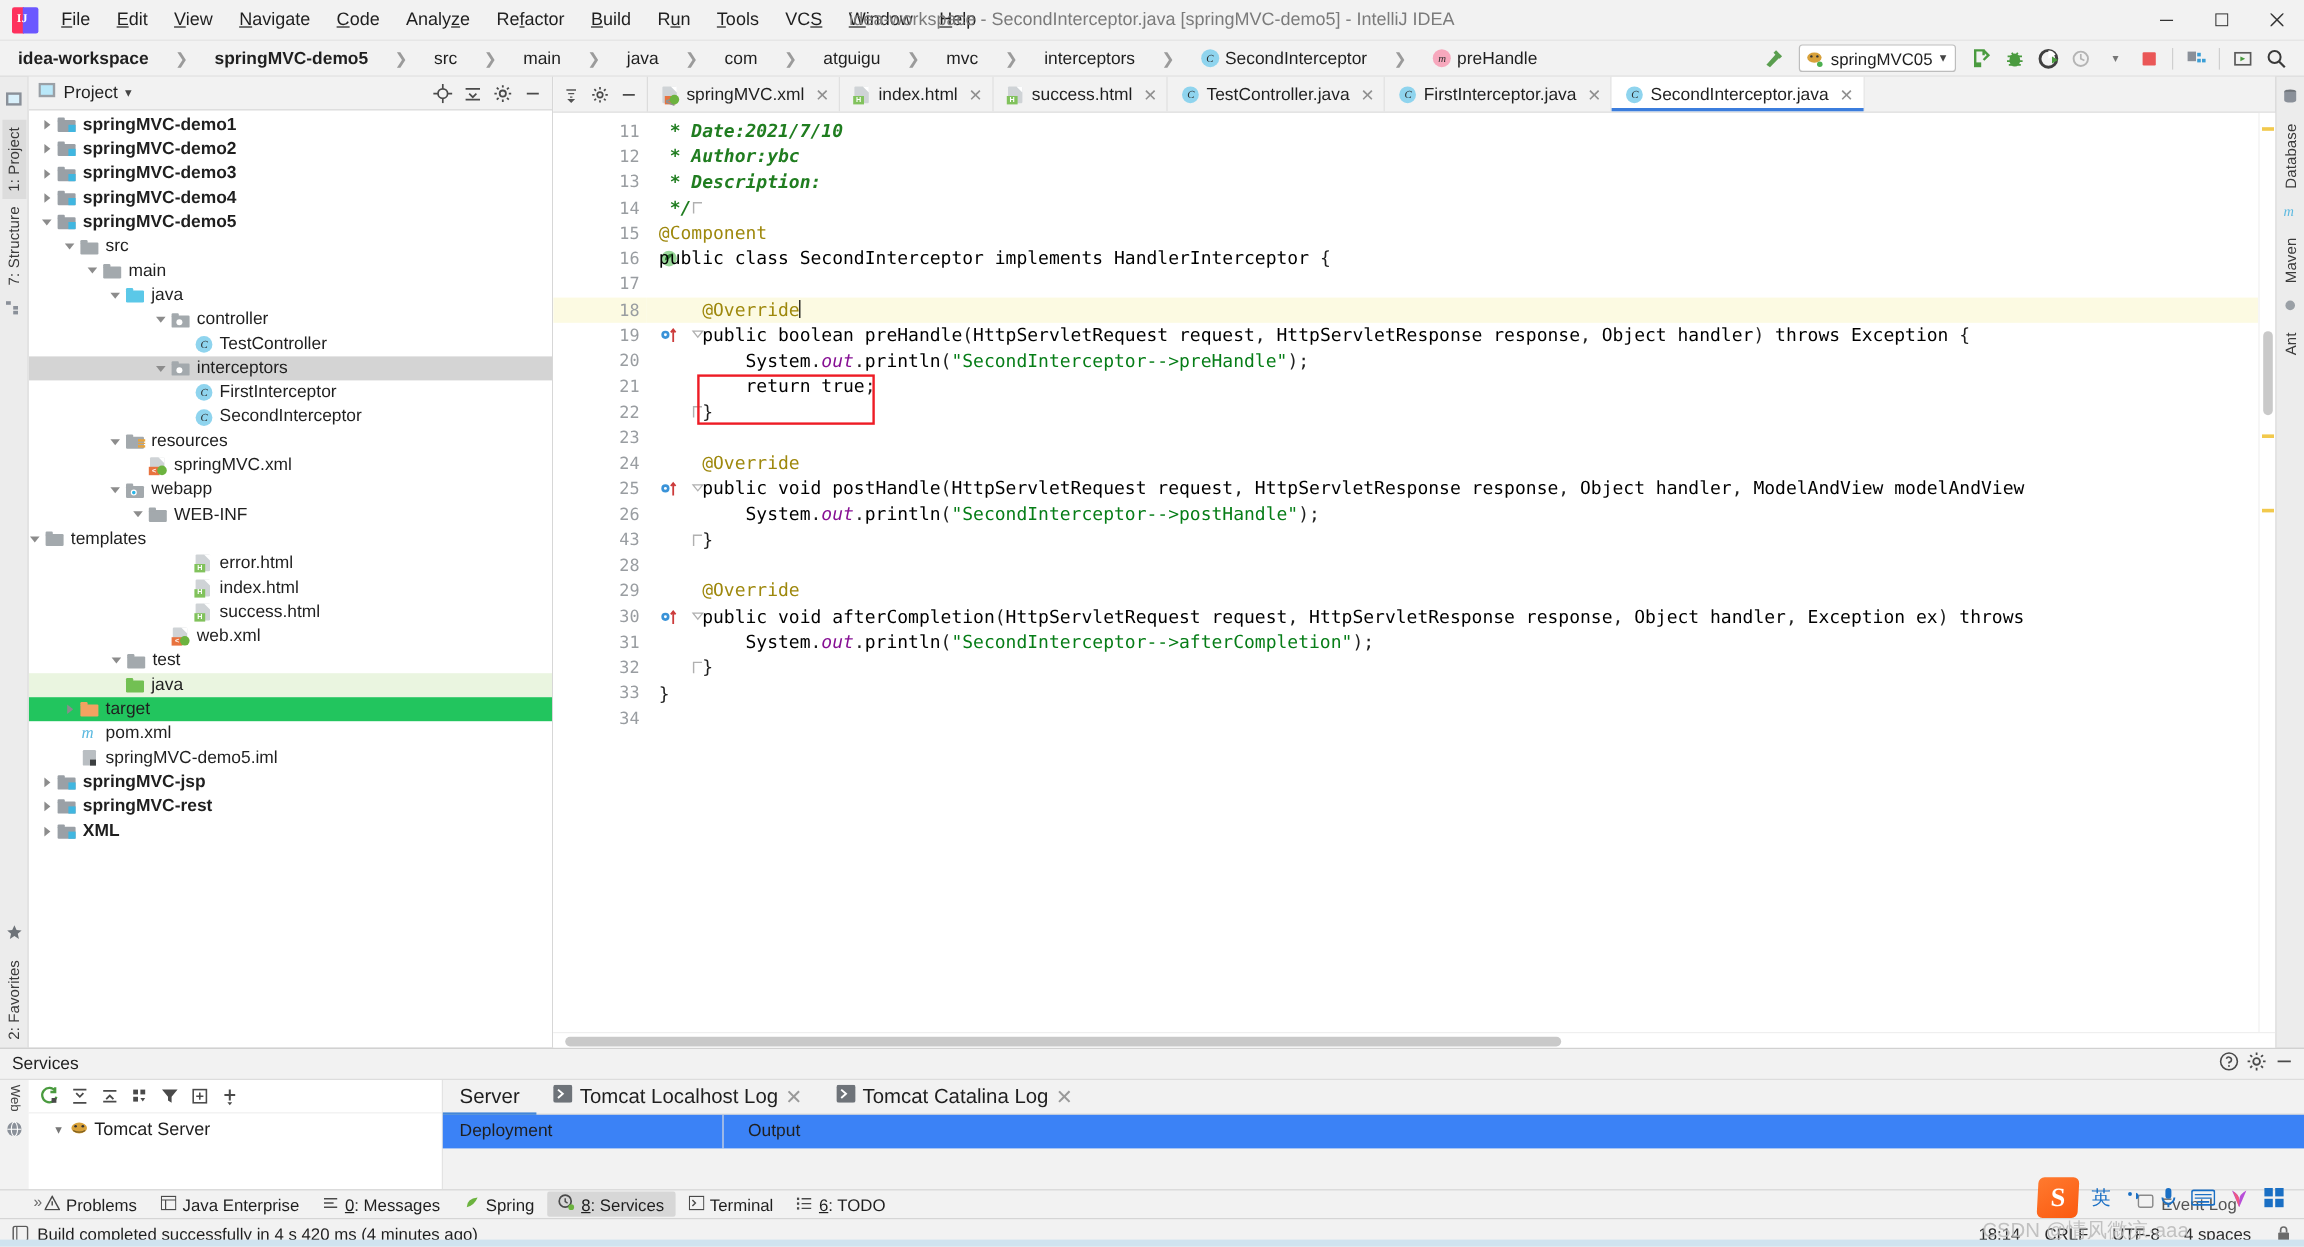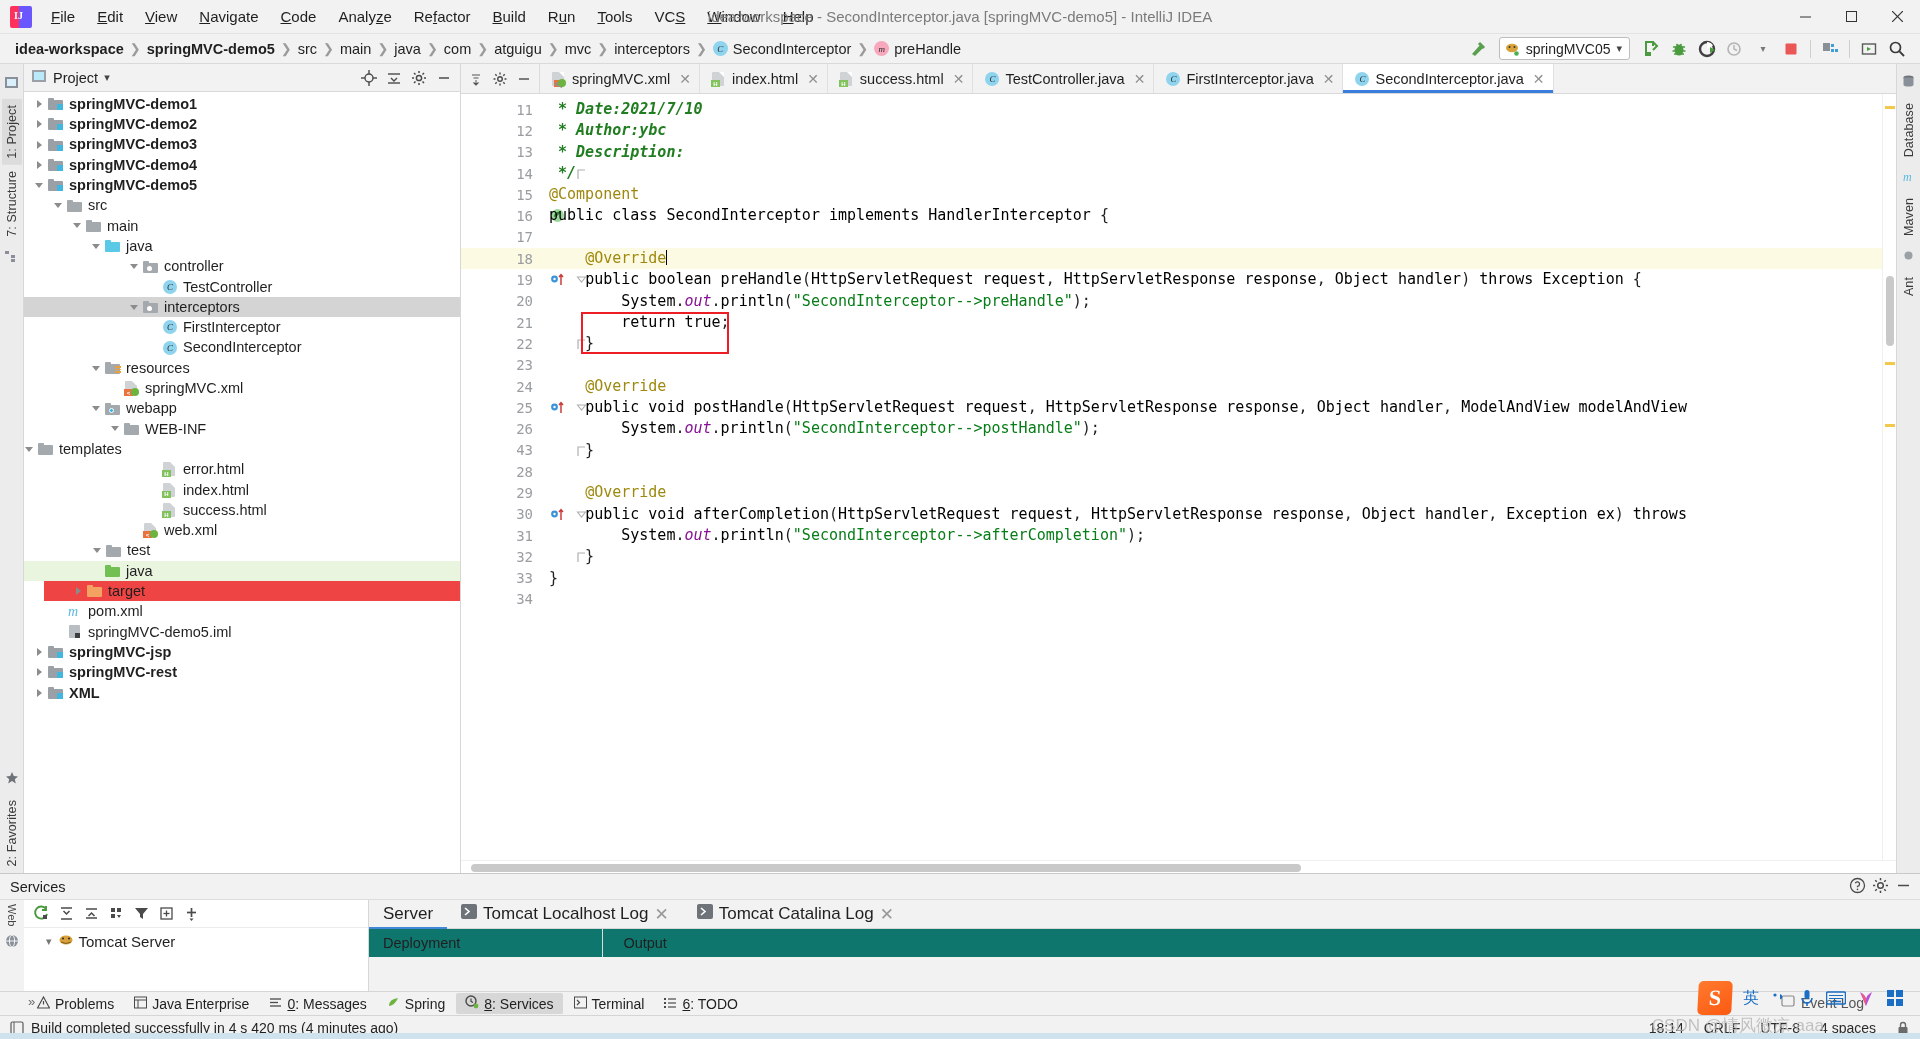--- a/index.html
+++ b/index.html
@@ -32,21 +32,21 @@
     font-size:15px; color:#7b7b7b; pointer-events:none;
   }
   .win-btns { margin-left:auto; display:flex; align-items:center; z-index:2; }
   .win-btn { width:46px; height:34px; display:flex; align-items:center; justify-content:center; color:#333; font-size:15px;}
 
   
   .navbar {
     height:30px; flex:0 0 30px; display:flex; align-items:center;
     background:#f2f2f2; border-bottom:1px solid #d9d9d9; padding-left:12px;
   }
-  .crumbs { display:flex; align-items:center; gap:0; }
+  .crumbs { display:flex; align-items:center; gap:16px; }
   .crumb { display:flex; align-items:center; font-size:14.5px; color:#1f1f1f; padding:2px 3px; }
   .crumb.bold { font-weight:bold; }
   .crumb-sep { color:#9b9b9b; font-size:13px; margin:0 3px; }
   .cicon { width:15px; height:15px; border-radius:50%; margin-right:5px; display:inline-flex; align-items:center; justify-content:center; font-size:9px; color:#2a2a2a; font-family:"Liberation Serif",serif; font-style:italic;}
   .cicon.cls { background:#8fd4ee; }
   .cicon.mth { background:#f7a8bd; }
 
   .toolbar-right { margin-left:auto; display:flex; align-items:center; padding-right:10px; gap:2px; }
   .tb-ico { width:26px; height:24px; display:flex; align-items:center; justify-content:center; cursor:default;}
   .runcfg {
@@ -78,21 +78,21 @@
     height:28px; flex:0 0 28px; display:flex; align-items:center;
     background:#f2f2f2; border-bottom:1px solid #d9d9d9; padding-left:8px; gap:6px;
   }
   .proj-title { font-size:14.5px; }
   .proj-head-right { margin-left:auto; display:flex; align-items:center; padding-right:4px; gap:1px; }
   .ph-btn { width:24px; height:22px; display:flex; align-items:center; justify-content:center; }
   .tree { flex:1 1 auto; overflow:hidden; padding-top:2px; position:relative; font-size:14.5px;}
   .trow { display:flex; align-items:center; height:20.3px; white-space:nowrap; cursor:default; }
   .trow.sel { background:#d4d4d4; }
   .trow.green { background:#eaf5e0; }
-  .trow.yellow { background:#ef4444;margin-left:20px; }
+  .trow.yellow { background:#22c55e; }
   .tarrow { width:11px; height:11px; flex:0 0 11px; margin-right:3px; position:relative; }
   .tarrow.r::before { content:""; position:absolute; left:3px; top:1.5px; border-left:5px solid #8c8c8c; border-top:4px solid transparent; border-bottom:4px solid transparent; }
   .tarrow.d::before { content:""; position:absolute; left:1px; top:3px; border-top:5px solid #8c8c8c; border-left:4px solid transparent; border-right:4px solid transparent; }
   .ticon { width:16px; height:16px; flex:0 0 16px; margin-right:5px; position:relative; }
   .tlabel { line-height:1; }
   .tlabel.b { font-weight:bold; }
 
   
   .ic-mod { position:absolute; left:0; top:2px; width:15px; height:12px; }
   .ic-mod .f { position:absolute; left:0; top:2px; width:15px; height:10px; background:#9aa0a6; border-radius:1px; }
@@ -180,21 +180,21 @@
   .svc-body { flex:1 1 auto; display:flex; min-height:0;}
   .svc-tools { width:24px; flex:0 0 24px; background:#f2f2f2; display:flex; flex-direction:column; align-items:center; padding-top:4px; gap:4px;}
   .svc-left { width:345px; flex:0 0 345px; background:#fff; border-right:1px solid #d7d7d7; display:flex; flex-direction:column;}
   .svc-toolbar { height:28px; display:flex; align-items:center; gap:3px; padding:0 6px; background:#fff; border-bottom:1px solid #ececec;}
   .svc-tb-ico { width:22px; height:22px; display:flex; align-items:center; justify-content:center;}
   .svc-tree { flex:1 1 auto; padding-top:3px; background:#fff;}
   .svc-right { flex:1 1 auto; display:flex; flex-direction:column; background:#f2f2f2; min-width:0;}
   .svc-tabs { height:29px; display:flex; align-items:stretch; border-bottom:1px solid #d7d7d7;}
   .svc-tab { display:flex; align-items:center; gap:6px; padding:0 14px; font-size:17px; position:relative; cursor:default;}
   .svc-tab.active::after{ content:""; position:absolute; left:0; right:0; bottom:-1px; height:2.5px; background:#4387d8;}
-  .svc-sub { height:28px; display:flex; align-items:center; background:#0f766e;}
+  .svc-sub { height:28px; display:flex; align-items:center; background:#3b82f6;}
   .svc-sub-item { padding:0 14px; font-size:14.5px;}
   .svc-sub-item.divL { border-left:1px solid #dcdcdc; height:100%; display:flex; align-items:center;}
 
   
   .twbar { height:24px; flex:0 0 24px; display:flex; align-items:center; background:#f2f2f2; border-top:1px solid #d5d5d5; padding-left:28px; gap:2px;}
   .twb { display:flex; align-items:center; gap:5px; padding:2px 9px; font-size:14px; cursor:default; border-radius:2px;}
   .twb.active { background:#d7d7d7; }
   .twb u { text-decoration:underline; }
 
   

